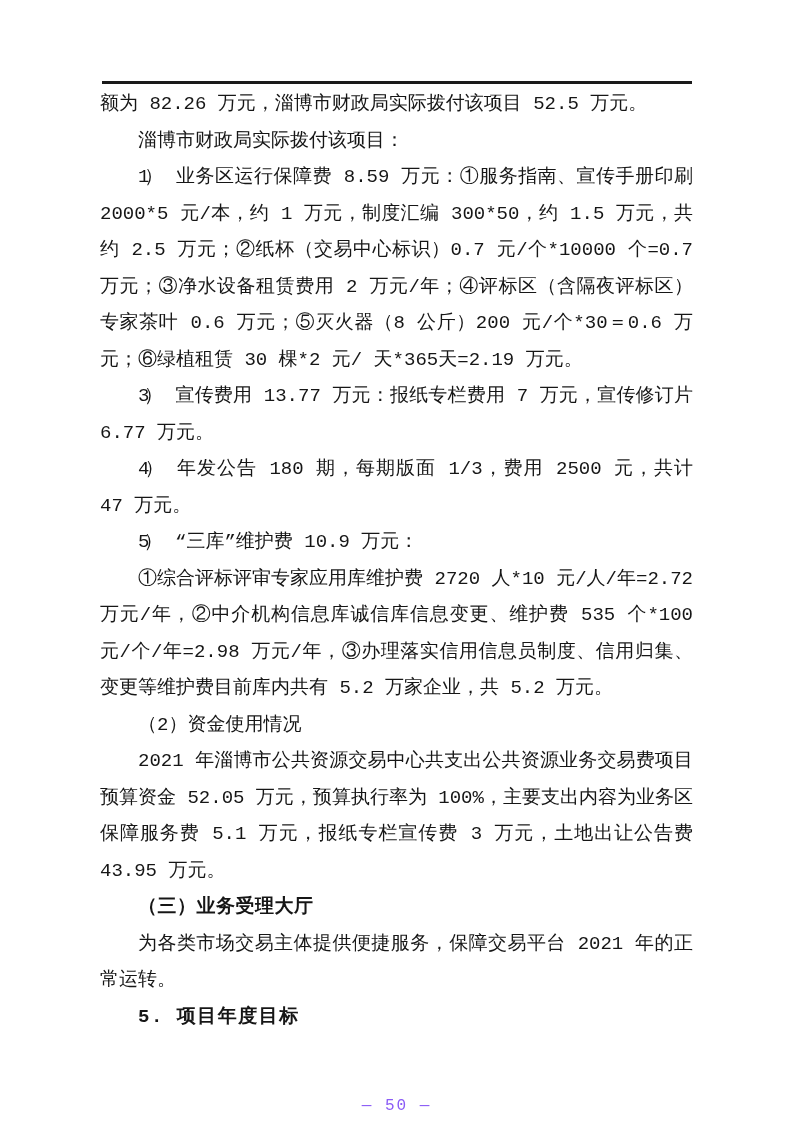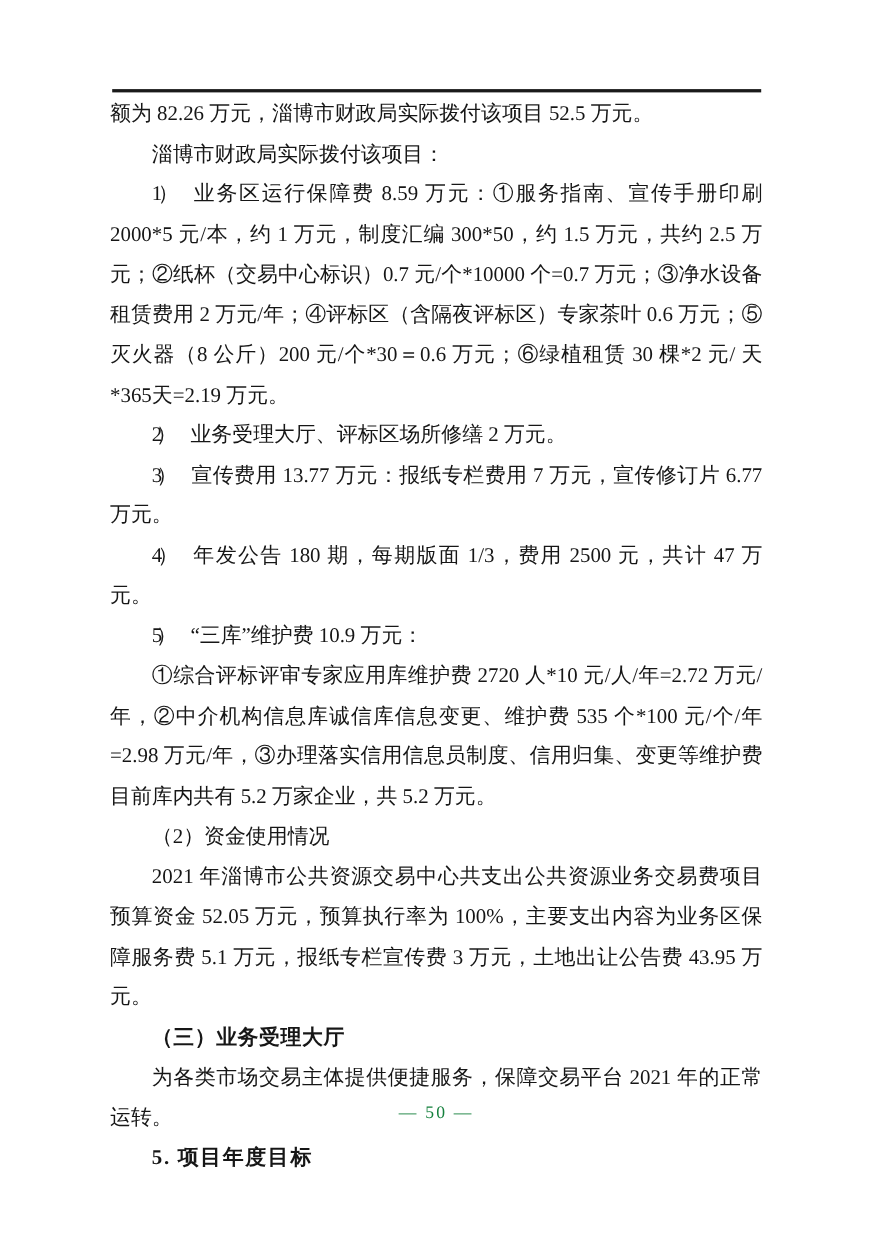--- a/index.html
+++ b/index.html
@@ -5,21 +5,21 @@
   html, body {
     margin: 0;
     padding: 0;
     background: #ffffff;
   }
   .page {
     position: relative;
     width: 793px;
     height: 1122px;
     background: #ffffff;
-    font-family: Liberation Serif, serif;
+    font-family: Liberation Mono, monospace;
     color: #161616;
     overflow: hidden;
   }
   .header-rule {
     position: absolute;
     top: 81px;
     left: 102px;
     width: 590px;
     height: 3px;
     background: #1a1a1a;
@@ -49,46 +49,45 @@
     font-weight: 700;
     text-indent: 2em;
     letter-spacing: 1.5px;
   }
   .marker {
     letter-spacing: -0.3em;
     margin-right: 0.95em;
   }
   .footer {
     position: absolute;
-    top: 1000px;
+    top: 1094px;
     left: 0;
     width: 100%;
     text-align: center;
     font-size: 16px;
     line-height: 24px;
-    color: #15803d;
+    color: #8b5cf6;
     letter-spacing: 2px;
   }
 </style>
 </head>
 <body>
 
 <div class="page">
 
   <div class="header-rule"></div>
 
   <div class="content">
 
     <p>额为 82.26 万元，淄博市财政局实际拨付该项目 52.5 万元。</p>
 
     <p class="indent">淄博市财政局实际拨付该项目：</p>
 
     <p class="indent"><span class="marker">1）</span><span>业务区运行保障费 8.59 万元：①服务指南、宣传手册印刷 2000*5 元/本，约 1 万元，制度汇编 300*50，约 1.5 万元，共约 2.5 万元；②纸杯（交易中心标识）0.7 元/个*10000 个=0.7 万元；③净水设备租赁费用 2 万元/年；④评标区（含隔夜评标区）专家茶叶 0.6 万元；⑤灭火器（8 公斤）200 元/个*30＝0.6 万元；⑥绿植租赁 30 棵*2 元/ 天*365天=2.19 万元。</span></p>
 
-    <p class="indent"><span class="marker">2）</span><span>业务受理大厅、评标区场所修缮 2 万元。</span></p>
 
     <p class="indent"><span class="marker">3）</span><span>宣传费用 13.77 万元：报纸专栏费用 7 万元，宣传修订片 6.77 万元。</span></p>
 
     <p class="indent"><span class="marker">4）</span><span>年发公告 180 期，每期版面 1/3，费用 2500 元，共计 47 万元。</span></p>
 
     <p class="indent"><span class="marker">5）</span><span>“三库”维护费 10.9 万元：</span></p>
 
     <p class="indent">①综合评标评审专家应用库维护费 2720 人*10 元/人/年=2.72 万元/年，②中介机构信息库诚信库信息变更、维护费 535 个*100 元/个/年=2.98 万元/年，③办理落实信用信息员制度、信用归集、变更等维护费目前库内共有 5.2 万家企业，共 5.2 万元。</p>
 
     <p class="indent">（2）资金使用情况</p>

